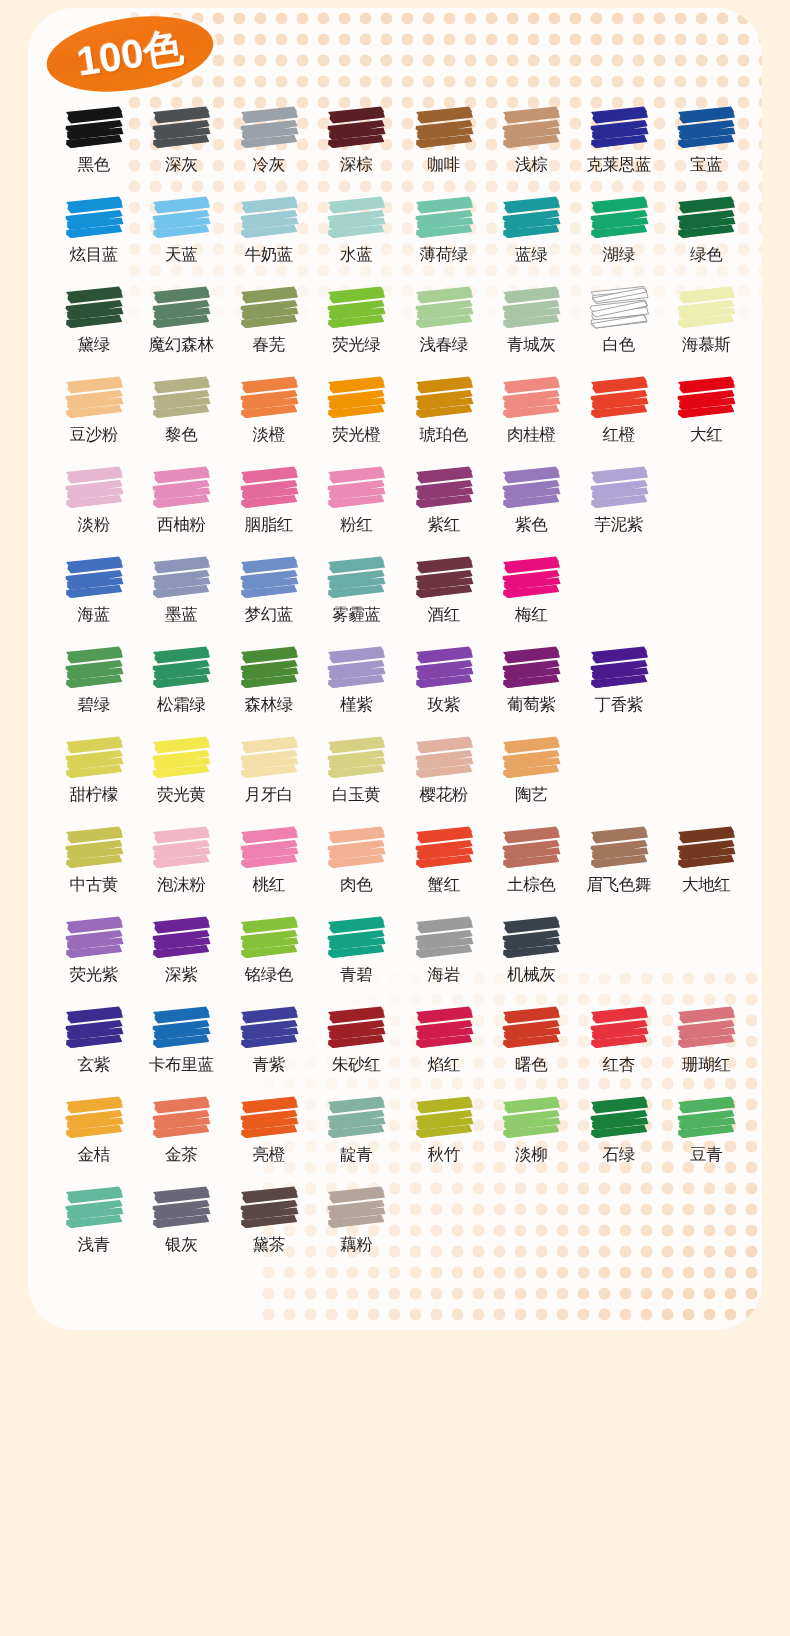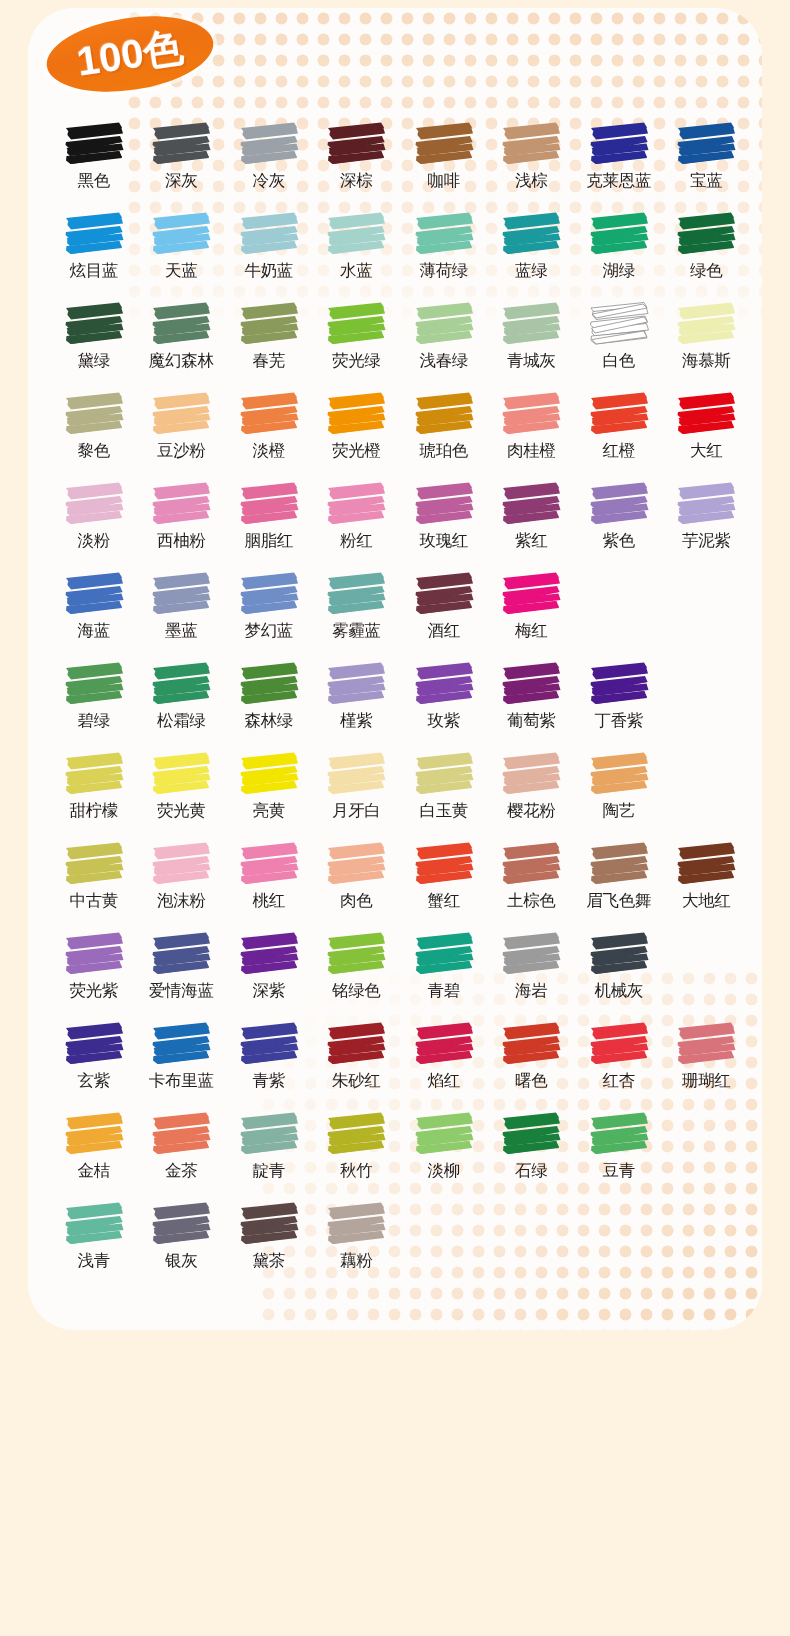--- a/index.html
+++ b/index.html
@@ -77,21 +77,21 @@
     white-space: nowrap;
     text-shadow:
       2px 2px 0 rgba(214,92,8,0.35),
       -1px -1px 0 rgba(255,255,255,0.25);
   }
 
   
   #grid {
     position: absolute;
     left: 22px;
-    top: 112px;
+    top: 96px;
     width: 700px;
     z-index: 3;
   }
   .row {
     display: flex;
     height: 90px;
   }
   .cell {
     width: 87.5px;
     display: flex;
@@ -444,46 +444,46 @@
               <path d="M110,8 L118,16 L16,36 L9,28 Z" fill="#edefb2"></path>
               <path d="M112,34 L119,44 L14,66 L7,56 Z" fill="#edefb2"></path>
               <path d="M111,62 L118,74 L16,88 L8,79 Z" fill="#edefb2"></path>
             </svg>
             <div class="label">海慕斯</div>
           </div>
         </div>
         <div class="row">
           <div class="cell">
             <svg viewBox="0 0 124 96" class="swatch" preserveAspectRatio="none">
+              <path d="M6,16 L112,5 L118,15 L14,27 L8,19 Z" fill="#f4c189"></path>
+              <path d="M10,23 L116,13 L120,27 L16,39 L9,30 Z" fill="#f4c189"></path>
+              <path d="M6,44 L114,32 L119,44 L12,56 L5,50 Z" fill="#f4c189"></path>
+              <path d="M9,58 L117,47 L121,60 L14,72 L8,66 Z" fill="#f4c189"></path>
+              <path d="M7,72 L113,62 L118,76 L15,88 L6,81 Z" fill="#f4c189"></path>
+              <path d="M110,8 L118,16 L16,36 L9,28 Z" fill="#f4c189"></path>
+              <path d="M112,34 L119,44 L14,66 L7,56 Z" fill="#f4c189"></path>
+              <path d="M111,62 L118,74 L16,88 L8,79 Z" fill="#f4c189"></path>
+            </svg>
+            <div class="label">豆沙粉</div>
+          </div>
+          <div class="cell">
+            <svg viewBox="0 0 124 96" class="swatch" preserveAspectRatio="none">
               <path d="M6,16 L112,5 L118,15 L14,27 L8,19 Z" fill="#b5b187"></path>
               <path d="M10,23 L116,13 L120,27 L16,39 L9,30 Z" fill="#b5b187"></path>
               <path d="M6,44 L114,32 L119,44 L12,56 L5,50 Z" fill="#b5b187"></path>
               <path d="M9,58 L117,47 L121,60 L14,72 L8,66 Z" fill="#b5b187"></path>
               <path d="M7,72 L113,62 L118,76 L15,88 L6,81 Z" fill="#b5b187"></path>
               <path d="M110,8 L118,16 L16,36 L9,28 Z" fill="#b5b187"></path>
               <path d="M112,34 L119,44 L14,66 L7,56 Z" fill="#b5b187"></path>
               <path d="M111,62 L118,74 L16,88 L8,79 Z" fill="#b5b187"></path>
             </svg>
             <div class="label">黎色</div>
           </div>
           <div class="cell">
             <svg viewBox="0 0 124 96" class="swatch" preserveAspectRatio="none">
-              <path d="M6,16 L112,5 L118,15 L14,27 L8,19 Z" fill="#f4c189"></path>
-              <path d="M10,23 L116,13 L120,27 L16,39 L9,30 Z" fill="#f4c189"></path>
-              <path d="M6,44 L114,32 L119,44 L12,56 L5,50 Z" fill="#f4c189"></path>
-              <path d="M9,58 L117,47 L121,60 L14,72 L8,66 Z" fill="#f4c189"></path>
-              <path d="M7,72 L113,62 L118,76 L15,88 L6,81 Z" fill="#f4c189"></path>
-              <path d="M110,8 L118,16 L16,36 L9,28 Z" fill="#f4c189"></path>
-              <path d="M112,34 L119,44 L14,66 L7,56 Z" fill="#f4c189"></path>
-              <path d="M111,62 L118,74 L16,88 L8,79 Z" fill="#f4c189"></path>
-            </svg>
-            <div class="label">豆沙粉</div>
-          </div>
-          <div class="cell">
-            <svg viewBox="0 0 124 96" class="swatch" preserveAspectRatio="none">
               <path d="M6,16 L112,5 L118,15 L14,27 L8,19 Z" fill="#ee8141"></path>
               <path d="M10,23 L116,13 L120,27 L16,39 L9,30 Z" fill="#ee8141"></path>
               <path d="M6,44 L114,32 L119,44 L12,56 L5,50 Z" fill="#ee8141"></path>
               <path d="M9,58 L117,47 L121,60 L14,72 L8,66 Z" fill="#ee8141"></path>
               <path d="M7,72 L113,62 L118,76 L15,88 L6,81 Z" fill="#ee8141"></path>
               <path d="M110,8 L118,16 L16,36 L9,28 Z" fill="#ee8141"></path>
               <path d="M112,34 L119,44 L14,66 L7,56 Z" fill="#ee8141"></path>
               <path d="M111,62 L118,74 L16,88 L8,79 Z" fill="#ee8141"></path>
             </svg>
             <div class="label">淡橙</div>
@@ -602,33 +602,20 @@
               <path d="M9,58 L117,47 L121,60 L14,72 L8,66 Z" fill="#ec8ab6"></path>
               <path d="M7,72 L113,62 L118,76 L15,88 L6,81 Z" fill="#ec8ab6"></path>
               <path d="M110,8 L118,16 L16,36 L9,28 Z" fill="#ec8ab6"></path>
               <path d="M112,34 L119,44 L14,66 L7,56 Z" fill="#ec8ab6"></path>
               <path d="M111,62 L118,74 L16,88 L8,79 Z" fill="#ec8ab6"></path>
             </svg>
             <div class="label">粉红</div>
           </div>
           <div class="cell">
             <svg viewBox="0 0 124 96" class="swatch" preserveAspectRatio="none">
-              <path d="M6,16 L112,5 L118,15 L14,27 L8,19 Z" fill="#bd5e9c"></path>
-              <path d="M10,23 L116,13 L120,27 L16,39 L9,30 Z" fill="#bd5e9c"></path>
-              <path d="M6,44 L114,32 L119,44 L12,56 L5,50 Z" fill="#bd5e9c"></path>
-              <path d="M9,58 L117,47 L121,60 L14,72 L8,66 Z" fill="#bd5e9c"></path>
-              <path d="M7,72 L113,62 L118,76 L15,88 L6,81 Z" fill="#bd5e9c"></path>
-              <path d="M110,8 L118,16 L16,36 L9,28 Z" fill="#bd5e9c"></path>
-              <path d="M112,34 L119,44 L14,66 L7,56 Z" fill="#bd5e9c"></path>
-              <path d="M111,62 L118,74 L16,88 L8,79 Z" fill="#bd5e9c"></path>
-            </svg>
-            <div class="label">玫瑰红</div>
-          </div>
-          <div class="cell">
-            <svg viewBox="0 0 124 96" class="swatch" preserveAspectRatio="none">
               <path d="M6,16 L112,5 L118,15 L14,27 L8,19 Z" fill="#8e3b74"></path>
               <path d="M10,23 L116,13 L120,27 L16,39 L9,30 Z" fill="#8e3b74"></path>
               <path d="M6,44 L114,32 L119,44 L12,56 L5,50 Z" fill="#8e3b74"></path>
               <path d="M9,58 L117,47 L121,60 L14,72 L8,66 Z" fill="#8e3b74"></path>
               <path d="M7,72 L113,62 L118,76 L15,88 L6,81 Z" fill="#8e3b74"></path>
               <path d="M110,8 L118,16 L16,36 L9,28 Z" fill="#8e3b74"></path>
               <path d="M112,34 L119,44 L14,66 L7,56 Z" fill="#8e3b74"></path>
               <path d="M111,62 L118,74 L16,88 L8,79 Z" fill="#8e3b74"></path>
             </svg>
             <div class="label">紫红</div>
@@ -855,33 +842,20 @@
               <path d="M9,58 L117,47 L121,60 L14,72 L8,66 Z" fill="#f3e84c"></path>
               <path d="M7,72 L113,62 L118,76 L15,88 L6,81 Z" fill="#f3e84c"></path>
               <path d="M110,8 L118,16 L16,36 L9,28 Z" fill="#f3e84c"></path>
               <path d="M112,34 L119,44 L14,66 L7,56 Z" fill="#f3e84c"></path>
               <path d="M111,62 L118,74 L16,88 L8,79 Z" fill="#f3e84c"></path>
             </svg>
             <div class="label">荧光黄</div>
           </div>
           <div class="cell">
             <svg viewBox="0 0 124 96" class="swatch" preserveAspectRatio="none">
-              <path d="M6,16 L112,5 L118,15 L14,27 L8,19 Z" fill="#f2e500"></path>
-              <path d="M10,23 L116,13 L120,27 L16,39 L9,30 Z" fill="#f2e500"></path>
-              <path d="M6,44 L114,32 L119,44 L12,56 L5,50 Z" fill="#f2e500"></path>
-              <path d="M9,58 L117,47 L121,60 L14,72 L8,66 Z" fill="#f2e500"></path>
-              <path d="M7,72 L113,62 L118,76 L15,88 L6,81 Z" fill="#f2e500"></path>
-              <path d="M110,8 L118,16 L16,36 L9,28 Z" fill="#f2e500"></path>
-              <path d="M112,34 L119,44 L14,66 L7,56 Z" fill="#f2e500"></path>
-              <path d="M111,62 L118,74 L16,88 L8,79 Z" fill="#f2e500"></path>
-            </svg>
-            <div class="label">亮黄</div>
-          </div>
-          <div class="cell">
-            <svg viewBox="0 0 124 96" class="swatch" preserveAspectRatio="none">
               <path d="M6,16 L112,5 L118,15 L14,27 L8,19 Z" fill="#f5dfa9"></path>
               <path d="M10,23 L116,13 L120,27 L16,39 L9,30 Z" fill="#f5dfa9"></path>
               <path d="M6,44 L114,32 L119,44 L12,56 L5,50 Z" fill="#f5dfa9"></path>
               <path d="M9,58 L117,47 L121,60 L14,72 L8,66 Z" fill="#f5dfa9"></path>
               <path d="M7,72 L113,62 L118,76 L15,88 L6,81 Z" fill="#f5dfa9"></path>
               <path d="M110,8 L118,16 L16,36 L9,28 Z" fill="#f5dfa9"></path>
               <path d="M112,34 L119,44 L14,66 L7,56 Z" fill="#f5dfa9"></path>
               <path d="M111,62 L118,74 L16,88 L8,79 Z" fill="#f5dfa9"></path>
             </svg>
             <div class="label">月牙白</div>
@@ -1041,33 +1015,20 @@
               <path d="M9,58 L117,47 L121,60 L14,72 L8,66 Z" fill="#9a6bbb"></path>
               <path d="M7,72 L113,62 L118,76 L15,88 L6,81 Z" fill="#9a6bbb"></path>
               <path d="M110,8 L118,16 L16,36 L9,28 Z" fill="#9a6bbb"></path>
               <path d="M112,34 L119,44 L14,66 L7,56 Z" fill="#9a6bbb"></path>
               <path d="M111,62 L118,74 L16,88 L8,79 Z" fill="#9a6bbb"></path>
             </svg>
             <div class="label">荧光紫</div>
           </div>
           <div class="cell">
             <svg viewBox="0 0 124 96" class="swatch" preserveAspectRatio="none">
-              <path d="M6,16 L112,5 L118,15 L14,27 L8,19 Z" fill="#4b5590"></path>
-              <path d="M10,23 L116,13 L120,27 L16,39 L9,30 Z" fill="#4b5590"></path>
-              <path d="M6,44 L114,32 L119,44 L12,56 L5,50 Z" fill="#4b5590"></path>
-              <path d="M9,58 L117,47 L121,60 L14,72 L8,66 Z" fill="#4b5590"></path>
-              <path d="M7,72 L113,62 L118,76 L15,88 L6,81 Z" fill="#4b5590"></path>
-              <path d="M110,8 L118,16 L16,36 L9,28 Z" fill="#4b5590"></path>
-              <path d="M112,34 L119,44 L14,66 L7,56 Z" fill="#4b5590"></path>
-              <path d="M111,62 L118,74 L16,88 L8,79 Z" fill="#4b5590"></path>
-            </svg>
-            <div class="label">爱情海蓝</div>
-          </div>
-          <div class="cell">
-            <svg viewBox="0 0 124 96" class="swatch" preserveAspectRatio="none">
               <path d="M6,16 L112,5 L118,15 L14,27 L8,19 Z" fill="#6c2396"></path>
               <path d="M10,23 L116,13 L120,27 L16,39 L9,30 Z" fill="#6c2396"></path>
               <path d="M6,44 L114,32 L119,44 L12,56 L5,50 Z" fill="#6c2396"></path>
               <path d="M9,58 L117,47 L121,60 L14,72 L8,66 Z" fill="#6c2396"></path>
               <path d="M7,72 L113,62 L118,76 L15,88 L6,81 Z" fill="#6c2396"></path>
               <path d="M110,8 L118,16 L16,36 L9,28 Z" fill="#6c2396"></path>
               <path d="M112,34 L119,44 L14,66 L7,56 Z" fill="#6c2396"></path>
               <path d="M111,62 L118,74 L16,88 L8,79 Z" fill="#6c2396"></path>
             </svg>
             <div class="label">深紫</div>
@@ -1250,20 +1211,33 @@
               <path d="M6,16 L112,5 L118,15 L14,27 L8,19 Z" fill="#e8775a"></path>
               <path d="M10,23 L116,13 L120,27 L16,39 L9,30 Z" fill="#e8775a"></path>
               <path d="M6,44 L114,32 L119,44 L12,56 L5,50 Z" fill="#e8775a"></path>
               <path d="M9,58 L117,47 L121,60 L14,72 L8,66 Z" fill="#e8775a"></path>
               <path d="M7,72 L113,62 L118,76 L15,88 L6,81 Z" fill="#e8775a"></path>
               <path d="M110,8 L118,16 L16,36 L9,28 Z" fill="#e8775a"></path>
               <path d="M112,34 L119,44 L14,66 L7,56 Z" fill="#e8775a"></path>
               <path d="M111,62 L118,74 L16,88 L8,79 Z" fill="#e8775a"></path>
             </svg>
             <div class="label">金茶</div>
+          </div>
+          <div class="cell">
+            <svg viewBox="0 0 124 96" class="swatch" preserveAspectRatio="none">
+              <path d="M6,16 L112,5 L118,15 L14,27 L8,19 Z" fill="#e95b1c"></path>
+              <path d="M10,23 L116,13 L120,27 L16,39 L9,30 Z" fill="#e95b1c"></path>
+              <path d="M6,44 L114,32 L119,44 L12,56 L5,50 Z" fill="#e95b1c"></path>
+              <path d="M9,58 L117,47 L121,60 L14,72 L8,66 Z" fill="#e95b1c"></path>
+              <path d="M7,72 L113,62 L118,76 L15,88 L6,81 Z" fill="#e95b1c"></path>
+              <path d="M110,8 L118,16 L16,36 L9,28 Z" fill="#e95b1c"></path>
+              <path d="M112,34 L119,44 L14,66 L7,56 Z" fill="#e95b1c"></path>
+              <path d="M111,62 L118,74 L16,88 L8,79 Z" fill="#e95b1c"></path>
+            </svg>
+            <div class="label">亮橙</div>
           </div>
           <div class="cell">
             <svg viewBox="0 0 124 96" class="swatch" preserveAspectRatio="none">
               <path d="M6,16 L112,5 L118,15 L14,27 L8,19 Z" fill="#84b2a2"></path>
               <path d="M10,23 L116,13 L120,27 L16,39 L9,30 Z" fill="#84b2a2"></path>
               <path d="M6,44 L114,32 L119,44 L12,56 L5,50 Z" fill="#84b2a2"></path>
               <path d="M9,58 L117,47 L121,60 L14,72 L8,66 Z" fill="#84b2a2"></path>
               <path d="M7,72 L113,62 L118,76 L15,88 L6,81 Z" fill="#84b2a2"></path>
               <path d="M110,8 L118,16 L16,36 L9,28 Z" fill="#84b2a2"></path>
               <path d="M112,34 L119,44 L14,66 L7,56 Z" fill="#84b2a2"></path>

